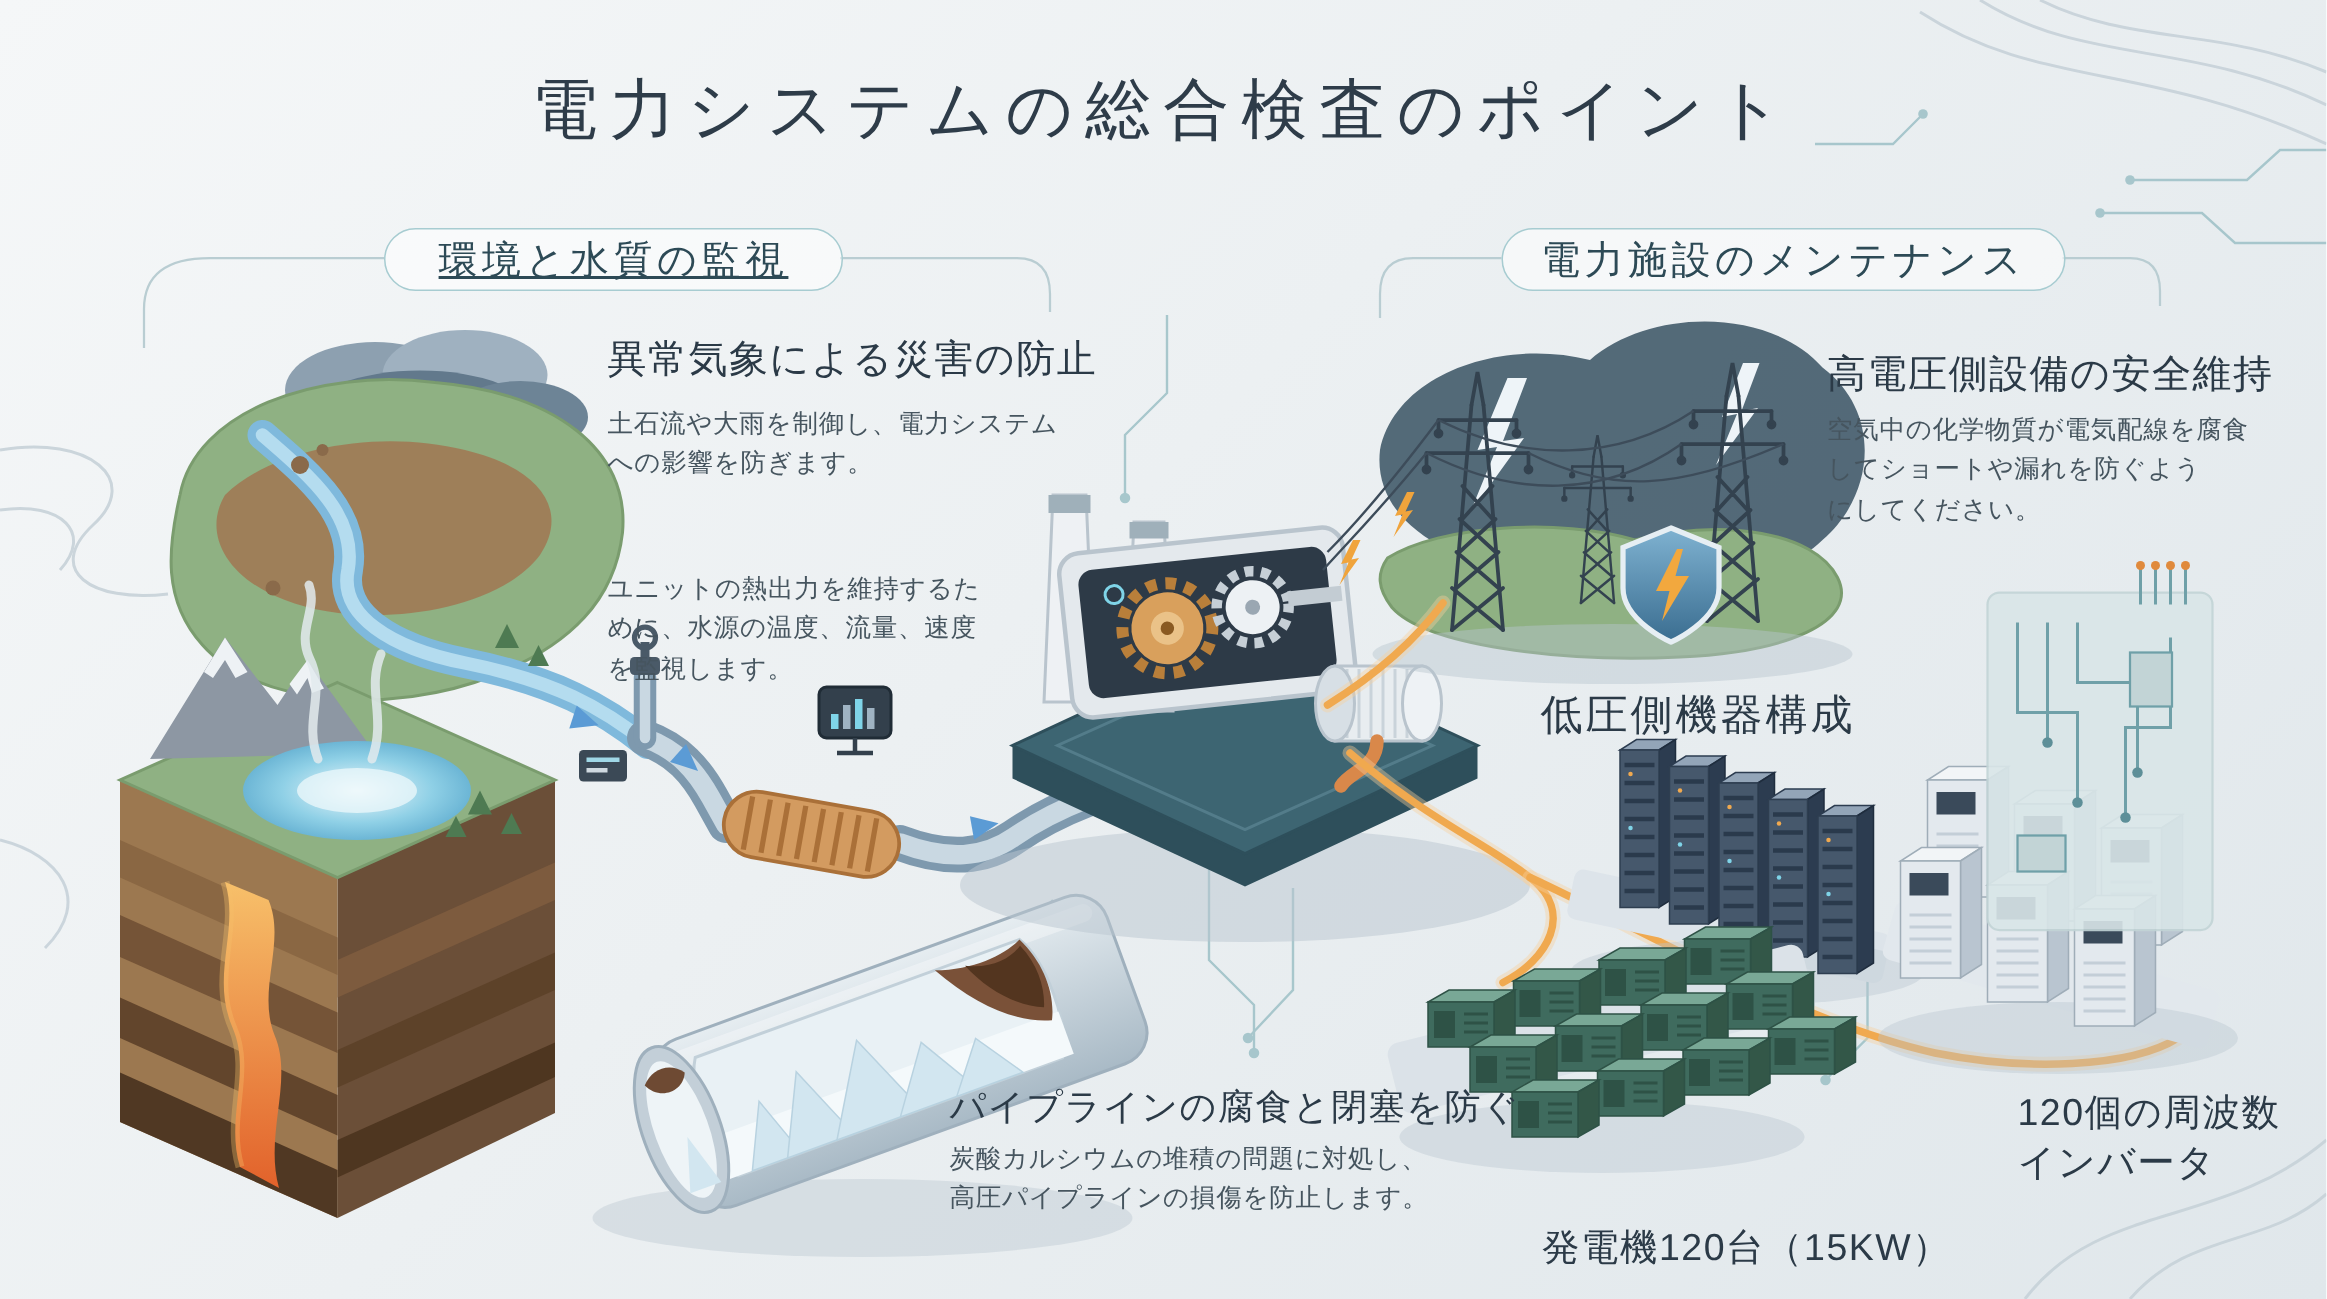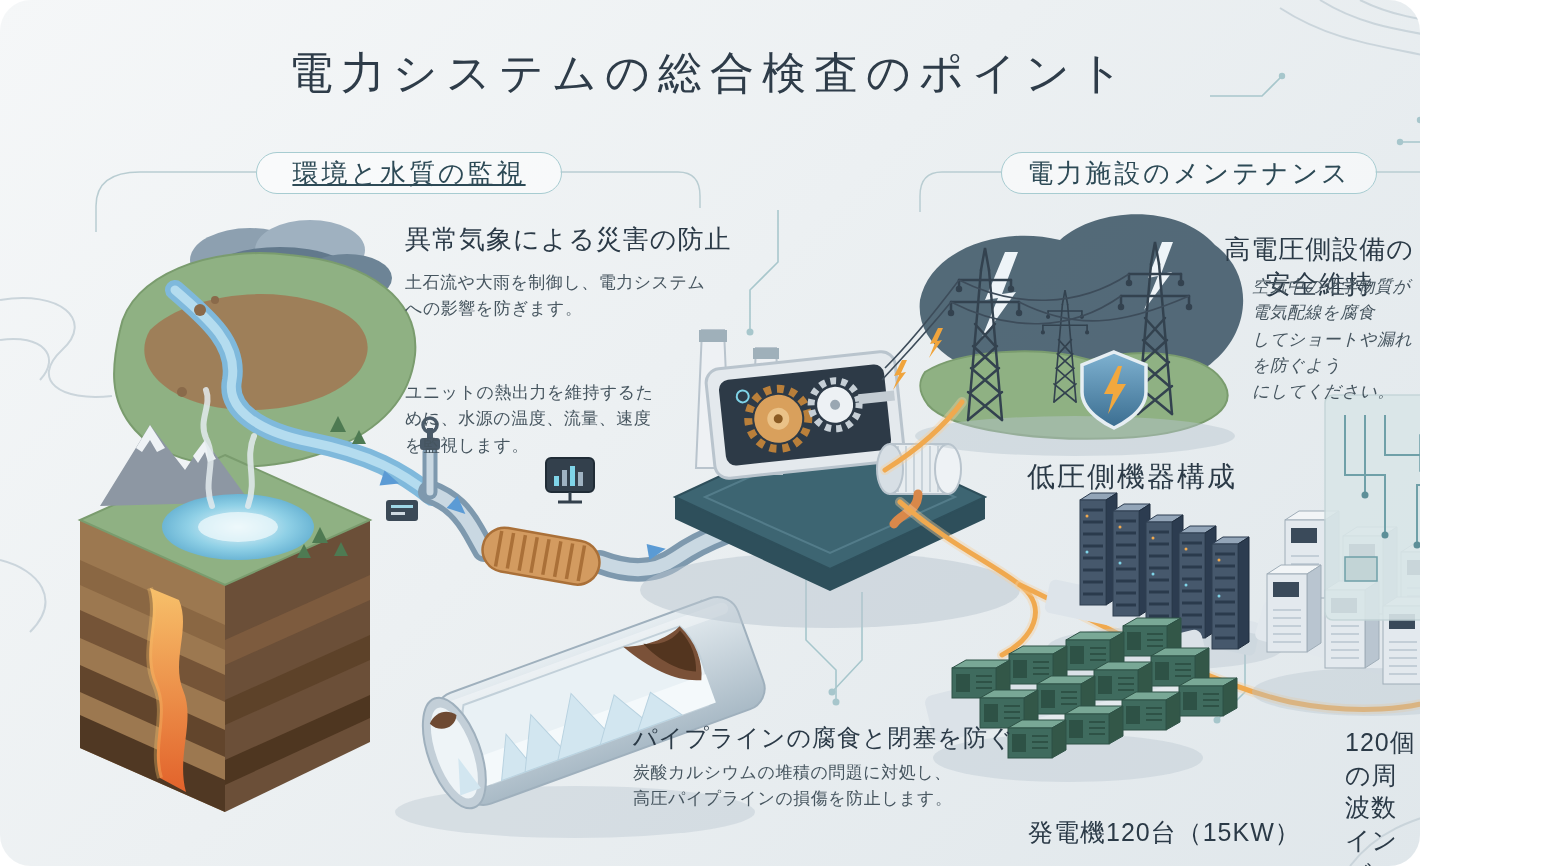--- a/index.html
+++ b/index.html
@@ -1,19 +1,19 @@
 <!DOCTYPE html>
 <html><head>
 <meta charset="utf-8">
 <style>
   html,body{margin:0;padding:0;}
   .stage{
-    position:relative;width:1420px;height:866px;overflow:hidden;
+    position:relative;width:1551px;height:866px;overflow:hidden;
     background:linear-gradient(135deg,#f5f7f8 0%,#ecf0f2 45%,#e0e7eb 100%);
-    font-family:"Liberation Sans",sans-serif;color:#2e3c49;border-radius:31px;
+    font-family:"Liberation Sans",sans-serif;color:#2e3c49;
   }
   .abs{position:absolute;}
   .title{
     left:0;top:44px;width:100%;text-align:center;
     font-size:44px;letter-spacing:8px;font-weight:500;color:#2e3c49;
   }
   .pill{
     display:flex;align-items:center;justify-content:center;
     height:40px;border:1.5px solid #a7ccd1;border-radius:22px;
     background:rgba(255,255,255,.55);
@@ -382,21 +382,21 @@
 
 <div class="abs h1" style="left:405px;top:222px;">異常気象による災害の防止</div>
 <div class="abs body" style="left:405px;top:270px;">土石流や大雨を制御し、電力システム
 への影響を防ぎます。</div>
 
 <div class="abs body" style="left:405px;top:380px;">ユニットの熱出力を維持するた
 めに、水源の温度、流量、速度
 を監視します。</div>
 
 <div class="abs h1" style="left:1218px;top:232px;">高電圧側設備の安全維持</div>
-<div class="abs body" style="left:1252px;top:274px;font-style:italic;">空気中の化学物質が電気配線を腐食
+<div class="abs body" style="left:1218px;top:274px;">空気中の化学物質が電気配線を腐食
 してショートや漏れを防ぐよう
 にしてください。</div>
 
 <div class="abs label-lg" style="left:1014px;top:458px;margin-left:13px;">低圧側機器構成</div>
 
 <div class="abs h1" style="left:633px;top:722px;font-size:24px;">パイプラインの腐食と閉塞を防ぐ</div>
 <div class="abs body" style="left:633px;top:760px;">炭酸カルシウムの堆積の問題に対処し、
 高圧パイプラインの損傷を防止します。</div>
 
 <div class="abs label-md" style="left:1028px;top:780px;margin-top:36px;">発電機120台（15KW）</div>

